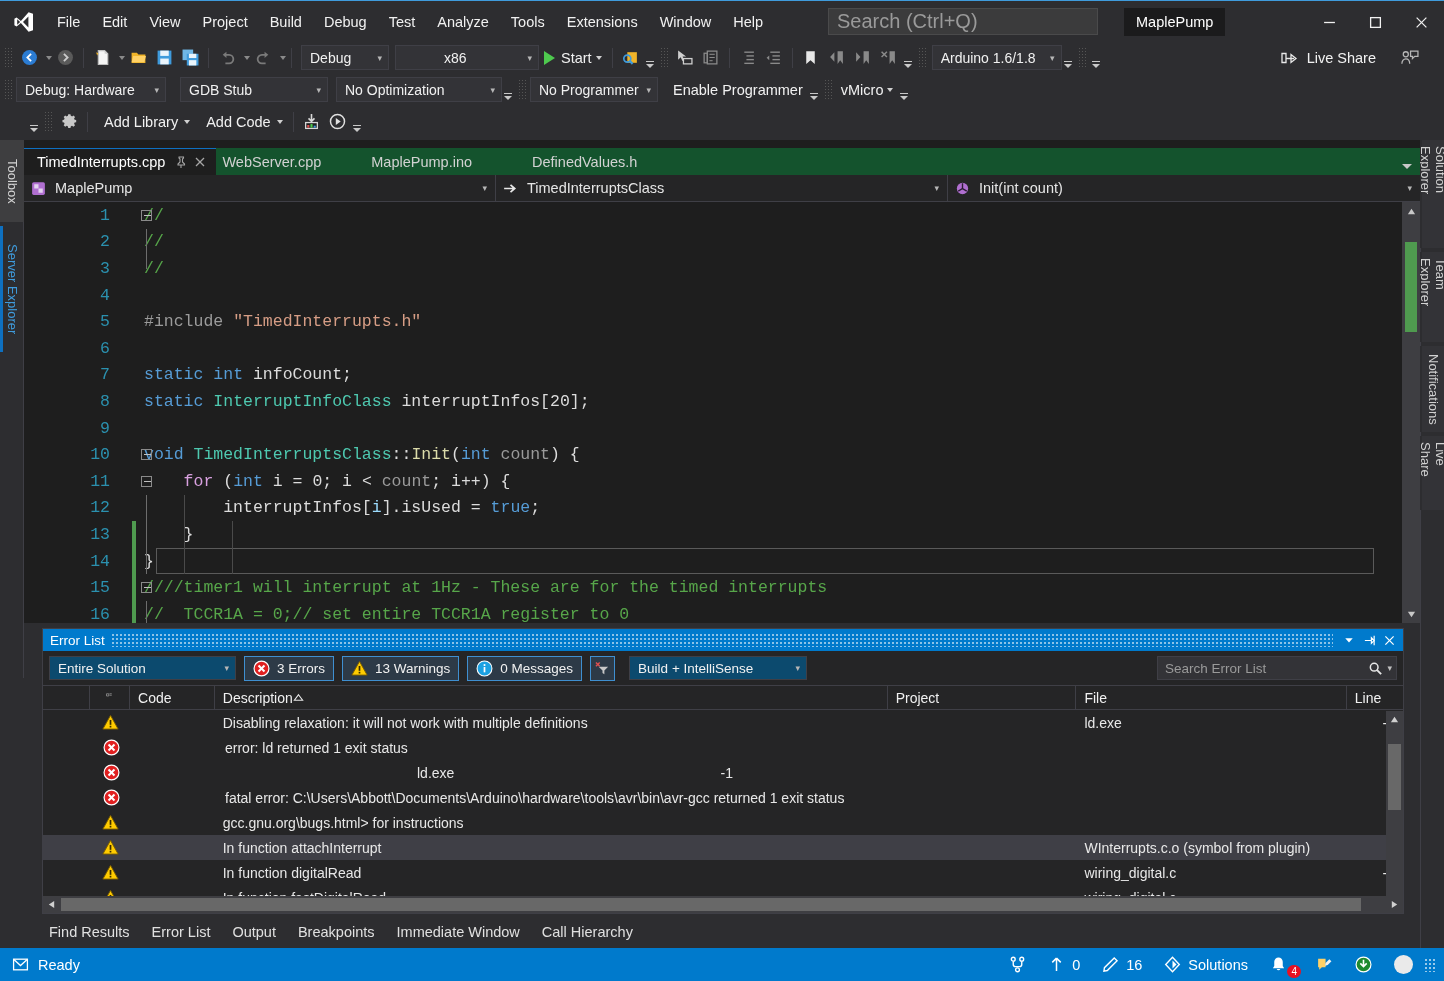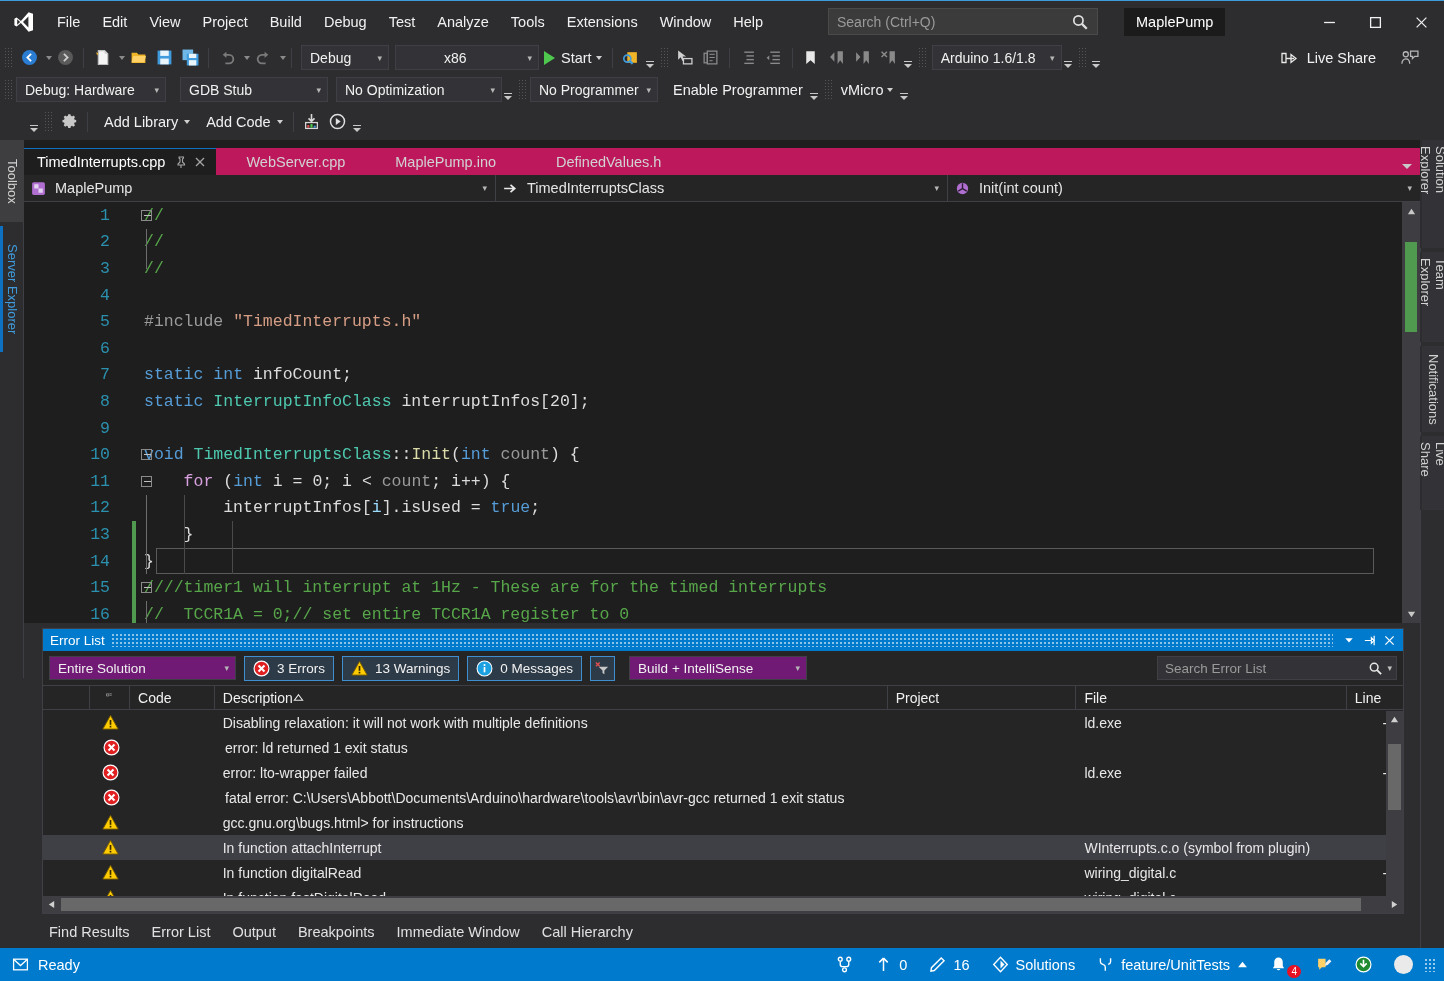--- a/index.html
+++ b/index.html
@@ -24,21 +24,21 @@
   .menu-item{
     padding:0 11px; height:42px; line-height:42px; font-size:14.5px; color:#f1f1f1;
     cursor:default; white-space:nowrap;
   }
   .qsearch{
     position:absolute; left:828px; top:7px; width:270px; height:27px;
     background:#3b3b3c; border:1px solid #4a4a4b; display:flex; align-items:center;
     padding:0 8px;
   }
   .qsearch input{
-    flex:1; background:transparent; border:0; outline:none; color:#cfcfcf; font-size:14px;
+    flex:1; background:transparent; border:0; outline:none; color:#cfcfcf; font-size:20px;
     font-family:"Liberation Sans", sans-serif;
   }
   .qsearch input::placeholder{ color:#9a9a9a; }
   .qsearch .mag{ width:18px; height:18px; opacity:.95; }
   .proj-badge{
     position:absolute; left:1124px; top:7px; height:28px; background:#1b1b1c;
     display:flex; align-items:center; padding:0 12px; font-size:14.5px; color:#ffffff;
   }
   .wincontrols{ position:absolute; right:0; top:0; height:42px; display:flex; }
   .wbtn{ width:46px; height:42px; display:flex; align-items:center; justify-content:center; }
@@ -95,21 +95,21 @@
   
   .rightdock{ position:absolute; right:0; top:140px; width:24px; height:810px; background:#2d2d30;
               border-left:1px solid #3f3f46; }
   .rtab{ position:absolute; right:0; width:24px; writing-mode:vertical-rl; font-size:13px;
          color:#d2d2d2; display:flex; align-items:center; justify-content:center; padding:6px 0;
          background:#333337; border-left:2px solid #2d2d30;}
 
   
   .editor-wrap{ position:absolute; left:24px; top:140px; width:1396px; height:483px; background:#1e1e1e; }
   .tabstrip{ position:absolute; left:24px; top:148px; width:1396px; height:27px;
-             background:#be185d; display:flex; align-items:flex-end; }
+             background:#14532d; display:flex; align-items:flex-end; }
   .etab{ height:27px; display:flex; align-items:center; padding:0 9px 0 13px; font-size:14.5px;
          color:#d2d2d2; position:relative; white-space:nowrap; }
   .etab.active{ background:#1e1e1e; color:#ffffff; border-top:1px solid #0e70c0;}
   .etab .pin{ width:14px;height:14px; margin-left:9px; opacity:.85;}
   .etab .x{ width:14px;height:14px; margin-left:5px; opacity:.85;}
   .tabs-chevron{ position:absolute; right:8px; bottom:6px; width:0;height:0;
       border-left:5px solid transparent;border-right:5px solid transparent;border-top:5px solid #c8c8c8;}
 
   .navbar{ position:absolute; left:24px; top:175px; width:1396px; height:27px; background:#252526;
            display:flex; align-items:center; border-bottom:1px solid #3f3f46;}
@@ -159,21 +159,21 @@
   .panel{ position:absolute; left:42px; top:628px; width:1362px; height:286px; background:#252526;
           border:1px solid #3f3f46; }
   .panel-title{ height:22px; background:#007acc; display:flex; align-items:center;
                 padding:0 4px 0 7px; font-size:13.5px; color:#ffffff; }
   .panel-title .dots{ flex:1; height:14px; margin:0 6px;
       background-image:radial-gradient(rgba(255,255,255,.55) 1px, transparent 1px);
       background-size:4px 4px; }
   .ptbtn{ width:20px;height:20px; display:flex;align-items:center;justify-content:center;}
   .panel-toolbar{ height:34px; background:#252526; display:flex; align-items:center;
                   padding:0 6px; gap:8px; position:relative; }
-  .pcombo{ height:24px; background:#701a75; border:1px solid #3f3f46; display:flex;
+  .pcombo{ height:24px; background:#0c4a6e; border:1px solid #3f3f46; display:flex;
            align-items:center; padding:0 6px 0 8px; font-size:13.5px; color:#f1f1f1;}
   .pcombo .ar{ margin-left:auto; padding-left:10px; color:#b6b6b6; font-size:9px;}
   .toggle{ height:25px; border:1px solid #3f8fd0; background:#2d3a47; display:flex;
            align-items:center; padding:0 8px; gap:7px; font-size:13.5px; color:#f1f1f1; }
   .toggle svg{ width:17px; height:17px; }
   .filtbtn{ width:25px;height:25px; border:1px solid #3f8fd0; background:#2d3a47;
             display:flex;align-items:center;justify-content:center;}
   .psearch{ position:absolute; right:6px; width:240px; height:24px; background:#333337;
             border:1px solid #3f3f46; display:flex; align-items:center; padding:0 4px 0 7px;}
   .psearch input{ flex:1; background:transparent;border:0;outline:none;color:#cfcfcf;font-size:13.5px;
@@ -573,21 +573,21 @@
       <span>TimedInterrupts.cpp</span>
       <svg class="pin" viewBox="0 0 14 14">
           <path d="M4.5 2h5v1l-1 1v3l2 2v1H4v-1l2-2V4L5 3V2z" fill="none" stroke="#bdbdbd" stroke-width="1.1"></path>
           <line x1="7" y1="10" x2="7" y2="13" stroke="#bdbdbd" stroke-width="1.1"></line>
         </svg>
       <svg class="x" viewBox="0 0 14 14">
           <line x1="3" y1="3" x2="11" y2="11" stroke="#bdbdbd" stroke-width="1.2"></line>
           <line x1="11" y1="3" x2="3" y2="11" stroke="#bdbdbd" stroke-width="1.2"></line>
         </svg>
     </div>
-    <div class="etab" style="padding-left:30px;padding-right:22px;justify-content:center;">
+    <div class="etab" style="padding-left:6px;padding-right:22px;justify-content:center;">
       <span>WebServer.cpp</span>
     </div>
     <div class="etab" style="padding-left:28px;padding-right:28px;">
       <span>MaplePump.ino</span>
     </div>
     <div class="etab" style="padding-left:32px;padding-right:32px;">
       <span>DefinedValues.h</span>
     </div>
     <div class="tabs-chevron"></div>
   </div>
@@ -881,21 +881,20 @@
           <div class="ecell sev" style="width: 40px;">
             <svg viewBox="0 0 16 16">
               <circle cx="8" cy="8" r="7" fill="#e02020" stroke="#ffffff" stroke-width="1.1"></circle>
               <g stroke="#ffffff" stroke-width="1.9">
                 <line x1="5.2" y1="5.2" x2="10.8" y2="10.8"></line>
                 <line x1="10.8" y1="5.2" x2="5.2" y2="10.8"></line>
               </g>
             </svg>
           </div>
           <div class="ecell" style="width: 86px;"></div>
-          <div class="ecell" style="width: 685px;">error: lto-wrapper failed</div>
           <div class="ecell" style="width: 192px;"></div>
           <div class="ecell" style="width: 275px;">ld.exe</div>
           <div class="ecell" style="width: 57px; justify-content: flex-end;">-1</div>
         </div>
         <div class="erow">
           <div class="ecell" style="width: 48px;"></div>
           <div class="ecell sev" style="width: 40px;">
             <svg viewBox="0 0 16 16">
               <circle cx="8" cy="8" r="7" fill="#e02020" stroke="#ffffff" stroke-width="1.1"></circle>
               <g stroke="#ffffff" stroke-width="1.9">
@@ -1037,30 +1036,20 @@
           </svg>
         <span>16</span>
       </div>
       <div class="stitem">
         <svg viewBox="0 0 16 16">
             <path d="M8 1.2 14.4 8 8 14.8 1.6 8z" fill="none" stroke="#fff" stroke-width="1.3"></path>
             <path d="M8 4.2 11.8 8 8 11.8z" fill="#ffffff"></path>
           </svg>
         <span>Solutions</span>
       </div>
-      <div class="stitem">
-        <svg viewBox="0 0 16 16">
-            <path d="M3.2 2.2v3.1c0 1.4 1 2.1 2.3 2.5 1.3.4 2.3 1.1 2.3 2.5v3.5" fill="none" stroke="#fff" stroke-width="1.3"></path>
-            <path d="M12.8 2.2v3.1c0 1.4-1 2.1-2.3 2.5" fill="none" stroke="#fff" stroke-width="1.3"></path>
-          </svg>
-        <span>feature/UnitTests</span>
-        <svg style="width:11px;height:11px" viewBox="0 0 10 10">
-            <path d="M5 2.5 9 7.5H1z" fill="#fff"></path>
-          </svg>
-      </div>
       <div class="stitem" style="position:relative;padding-right:18px;">
         <svg viewBox="0 0 16 16">
             <path d="M8 1.5a4 4 0 0 1 4 4v4l1.3 2H2.7L4 9.5v-4a4 4 0 0 1 4-4z" fill="#ffffff"></path>
             <path d="M6.3 12.3a1.8 1.8 0 0 0 3.4 0" fill="#ffffff"></path>
           </svg>
         <span class="badge">4</span>
       </div>
       <div class="stitem">
         <svg viewBox="0 0 16 16">
             <path d="M2 2.5h7v8H5.5L3 13v-2.5H2z" fill="#ffd166"></path>

